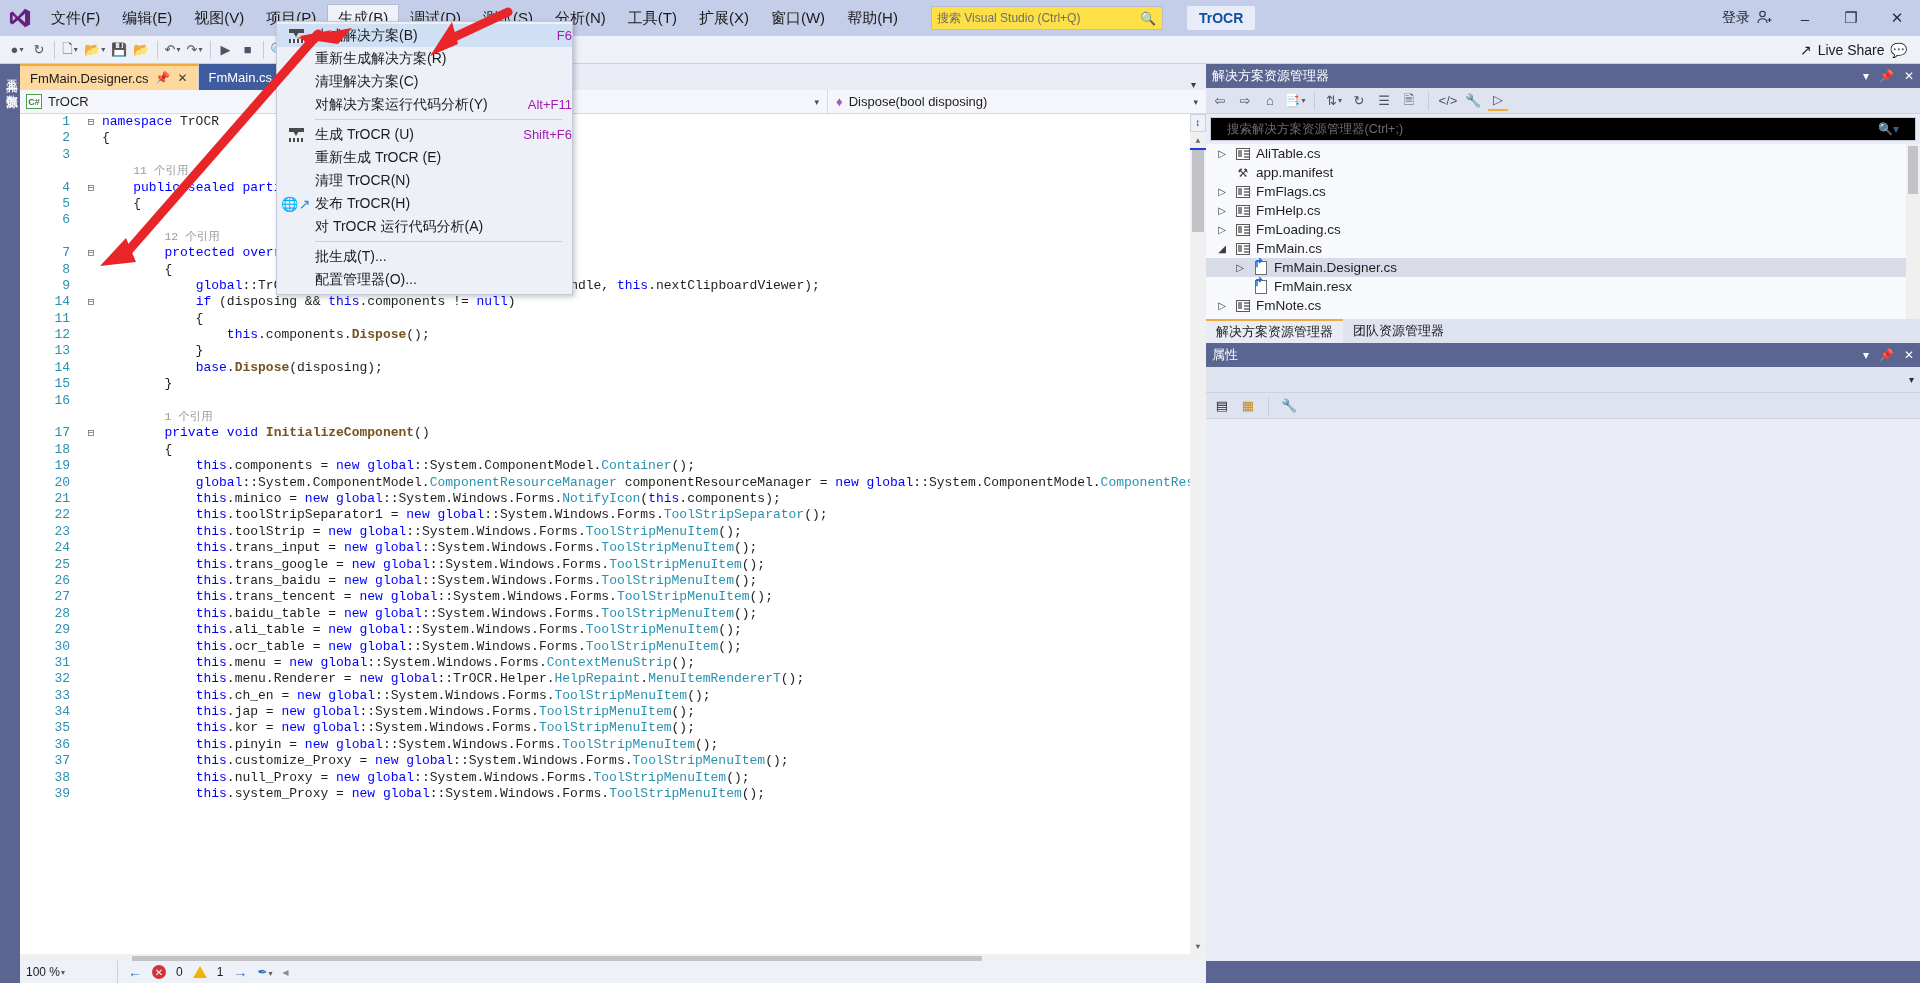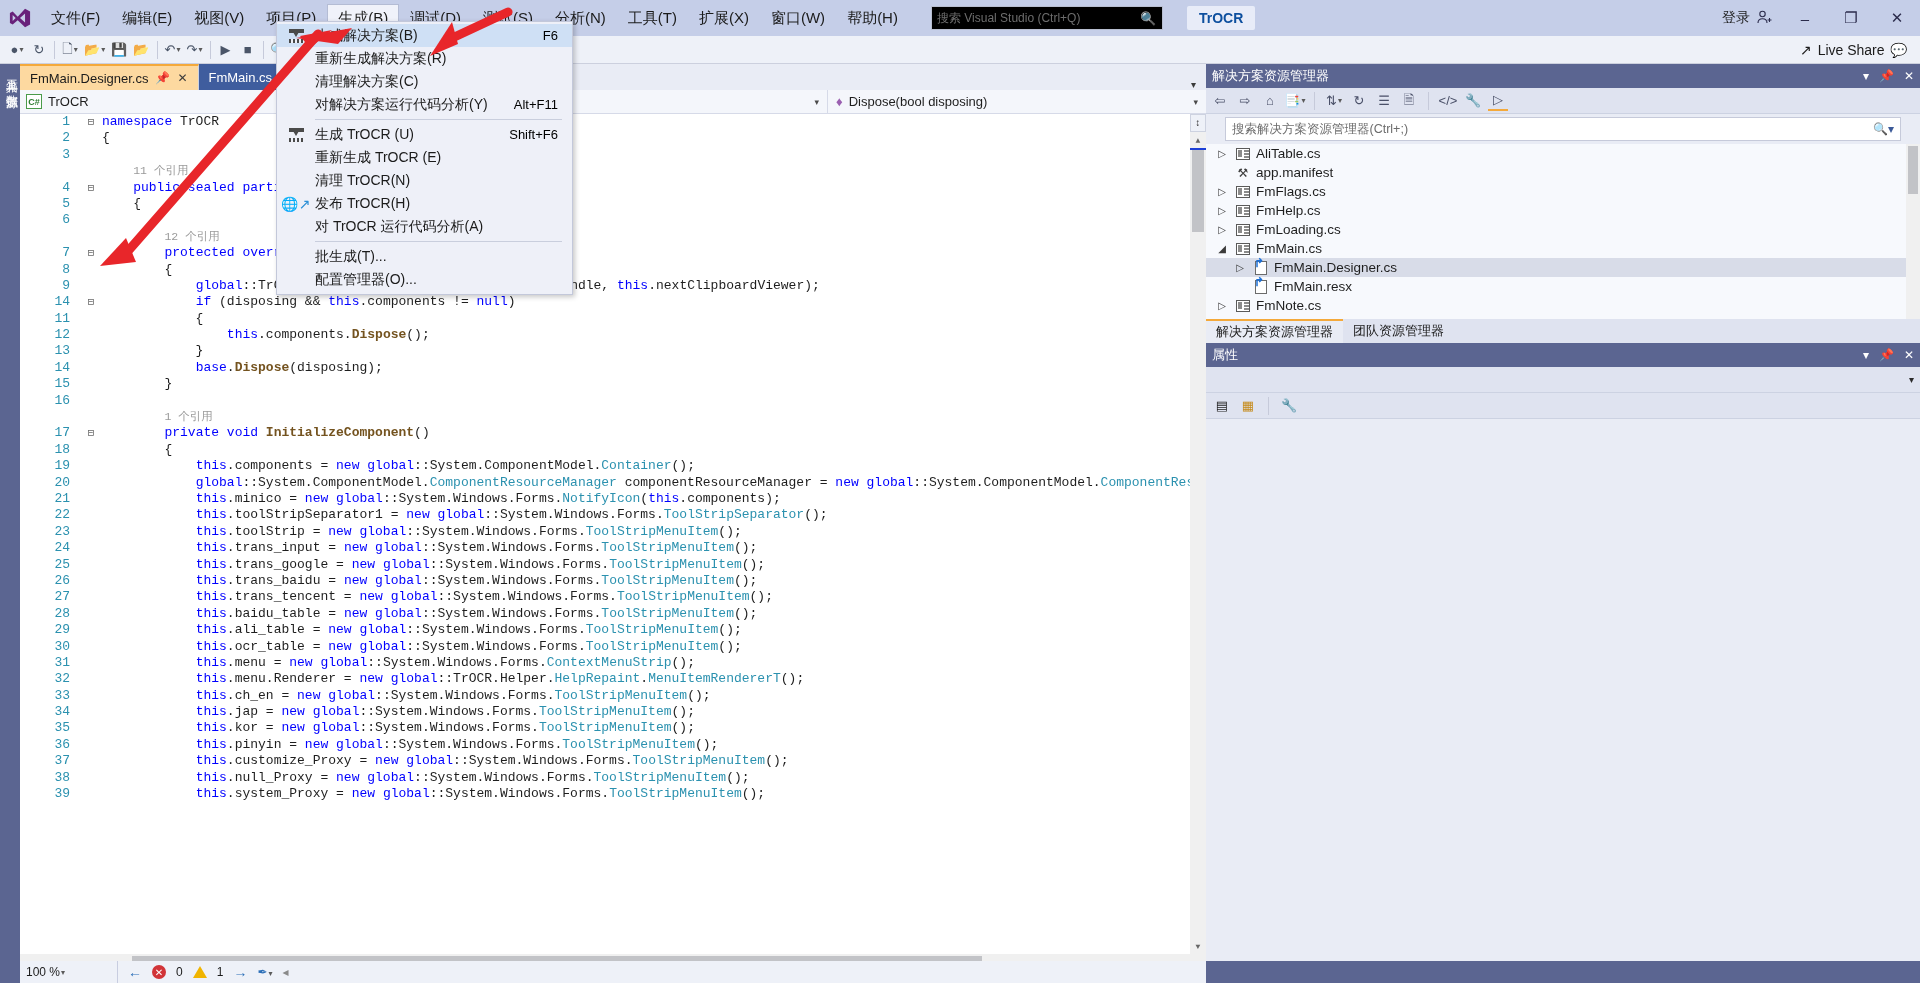--- a/index.html
+++ b/index.html
@@ -24,21 +24,21 @@
   .menubar { display: flex; align-items: center; height: 36px; }
   .menubar .mi {
     padding: 5px 11px; font-size: 15px; color: #1b1b1b; height: 28px;
     line-height: 18px; white-space: nowrap; cursor: default;
   }
   .menubar .mi.open {
     background: #f0f2fa; border: 1px solid #b4bcd4; border-bottom-color: #f0f2fa;
     padding: 4px 10px; position: relative; z-index: 60;
   }
   .searchbox {
-    margin-left: 22px; width: 232px; height: 24px; background: #000000;
+    margin-left: 22px; width: 232px; height: 24px; background: #fde047;
     border: 1px solid #b8bed0; display:flex; align-items:center; padding: 0 5px;
     font-size: 12px; color: #6d6d6d;
   }
   .searchbox .txt { flex: 1; }
   .searchbox .mag { color:#3b5998; font-size: 13px; }
   .proj-badge {
     margin-left: 24px; background: #e8ecf8; color:#0d4f9e; font-weight: bold;
     font-size: 14px; padding: 4px 12px; border-radius: 2px;
   }
   .tb-right { margin-left: auto; display:flex; align-items:center; height: 36px; }
@@ -126,22 +126,22 @@
 
   
   .rdock { position:absolute; left:1206px; top:64px; width:714px; height:906px; background:#e9ecf5; }
   .pane-title { height:24px; background:#5b6591; color:#fff; display:flex; align-items:center;
                 padding:0 6px; font-size:13px; }
   .pane-title .acts { margin-left:auto; display:flex; gap:10px; font-size:12px; }
   .se-toolbar { height:26px; background:#dfe3f0; display:flex; align-items:center;
                 padding:0 4px; gap:5px; border-bottom:1px solid #ccd2e2; }
   .se-toolbar .ic { width:20px; height:20px; display:flex; align-items:center;
                     justify-content:center; color:#4a5068; font-size:13px; }
-  .se-search { height:24px; background:#ffffff; border:1px solid #c6cada; margin:3px 19px;
-               display:flex; align-items:center; padding:0 6px; font-size:12.5px; color:#6c6c6c; }
+  .se-search { height:24px; background:#000000; border:1px solid #c6cada; margin:3px 4px;
+               display:flex; align-items:center; padding:0 16px; font-size:12.5px; color:#6c6c6c; }
   .se-search .mag { margin-left:auto; color:#3b5998; font-size:12px; }
   .tree { background:#f7f9fd; height:175px; overflow:hidden; font-size:13.5px; position:relative;}
   .tnode { display:flex; align-items:center; height:19px; padding-left:8px; gap:4px; }
   .tnode.sel { background:#d8dce8; }
   .tw { width:16px; text-align:center; color:#3b3b3b; font-size:10px; flex:none; }
   .ticon { width:18px; flex:none; display:flex; align-items:center; justify-content:center; }
   .form-ico { width:14px; height:12px; border:1.5px solid #5a5a5a; background:#fff;
               display:block; position:relative; }
   .form-ico::before { content:""; position:absolute; left:1px; top:1.5px; width:4px; height:7px;
               background:#8b8b8b; }
@@ -169,21 +169,21 @@
   .dropdown {
     position:absolute; left:276px; top:21px; width:297px; background:#eef0f8;
     border:1px solid #c3c8da; box-shadow:2px 2px 5px rgba(0,0,0,.22); z-index:80;
     padding: 2px 0 3px 0;
   }
   .dd-item { height:23px; display:flex; align-items:center; font-size:14px; color:#1b1b1b;
              padding-left:0; }
   .dd-item.hl { background:#cfe0f5; }
   .dd-ico { width:38px; display:flex; align-items:center; justify-content:center; flex:none; }
   .dd-label { flex:1; }
-  .dd-key { color:#000000; font-size:13px; padding-right:14px; }
+  .dd-key { color:#a21caf; font-size:13px; padding-right:0; }
   .dd-sep { height:1px; background:#c9cedd; margin:3px 10px 3px 38px; }
   .build-ico { width:15px; height:14px; position:relative; }
   .build-ico .bar { position:absolute; left:0; top:0; width:15px; height:4px; background:#4a4a4a; }
   .build-ico .arw { position:absolute; left:4.5px; top:3px; width:0;height:0;
       border-left:3.5px solid transparent;border-right:3.5px solid transparent;border-top:5px solid #4a4a4a;}
   .build-ico .base { position:absolute; left:0; bottom:0; width:15px; height:4px;
       background: repeating-linear-gradient(90deg,#4a4a4a 0 2px,#eef0f8 2px 4px); }
   .globe-ico { color:#2b8fd6; font-size:14px; }
 
   

